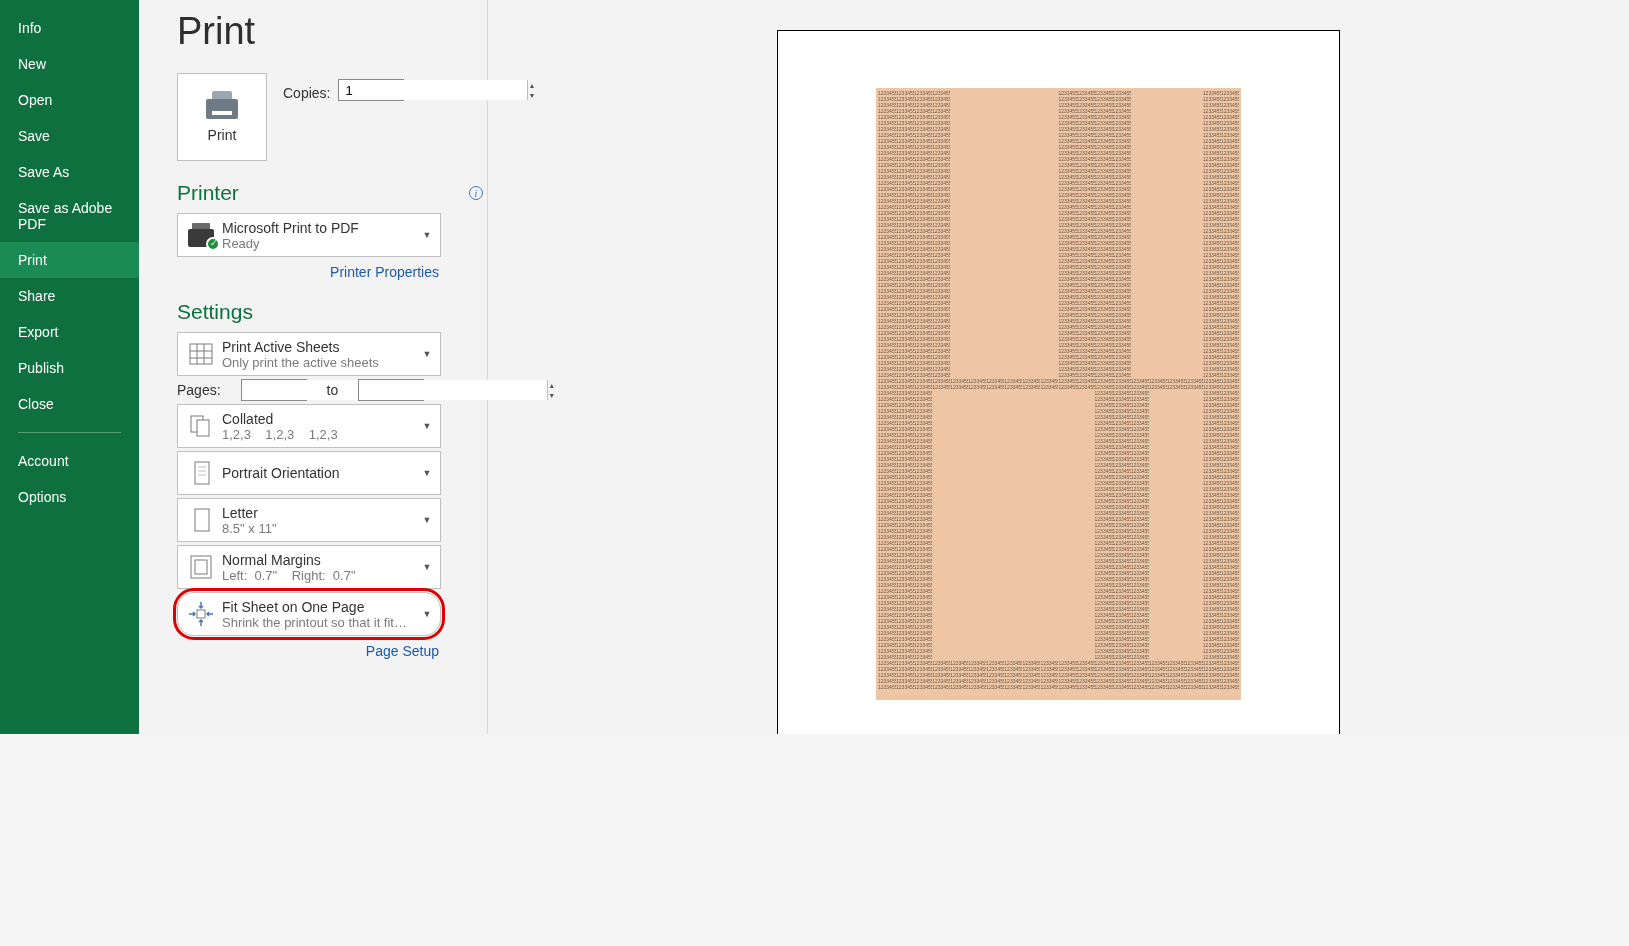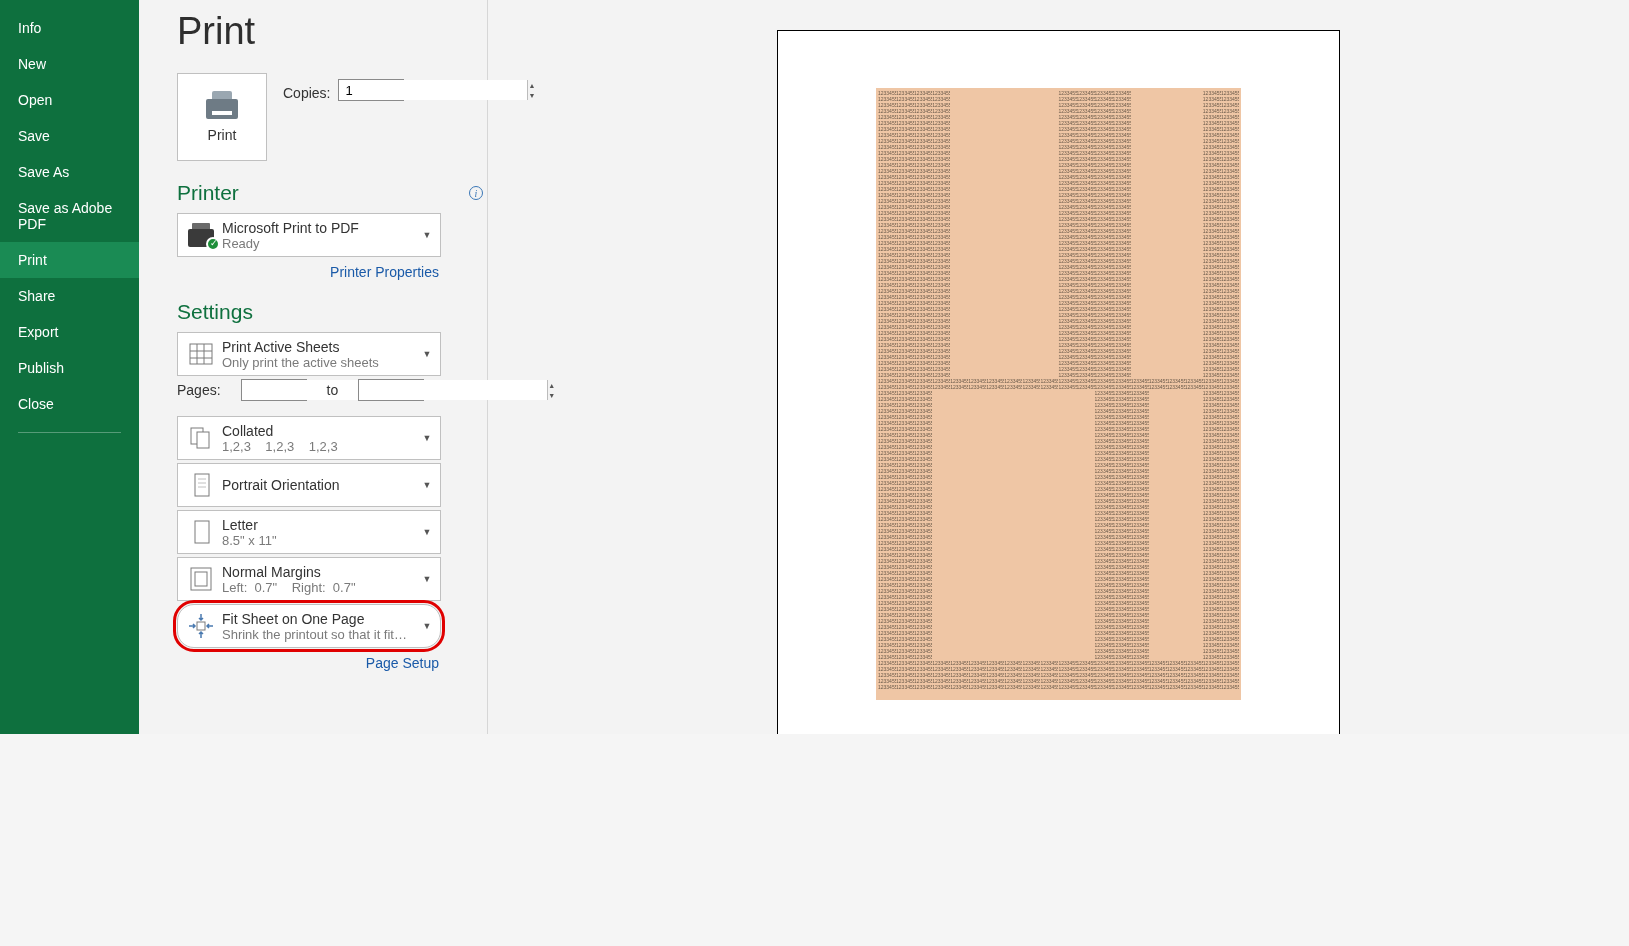--- a/index.html
+++ b/index.html
@@ -41,21 +41,21 @@
   .dropdown { width: 264px; background: #fff; border: 1px solid #c0c0c0; display: flex; align-items: center; padding: 4px 6px; cursor: pointer; position: relative; margin-bottom: 3px;}
   .dropdown .icon-area { width: 34px; height: 34px; display: flex; align-items: center; justify-content: center; flex-shrink: 0; }
   .dropdown .text-area { flex: 1; display: flex; flex-direction: column; min-width: 0; padding-left: 4px; }
   .dropdown .primary { font-size: 14px; color: #333; white-space: nowrap; overflow: hidden; text-overflow: ellipsis; }
   .dropdown .secondary { font-size: 13px; color: #7a7a7a; white-space: nowrap; overflow: hidden; text-overflow: ellipsis; }
   .dropdown .chev { width: 14px; font-size: 9px; color: #555; text-align: center; }
   .highlighted { outline: 3px solid #e00000; outline-offset: 1px; border-radius: 17px; }
 
   .link { color: #1a5aa8; font-size: 14px; text-align: right; width: 264px; cursor: pointer; padding: 4px 2px 0 0;}
 
-  .pages-row { display: flex; align-items: center; gap: 20px; width: 264px; margin-bottom: 15px;}
+  .pages-row { display: flex; align-items: center; gap: 20px; width: 264px; margin-bottom: 3px;}
   .pages-row label { font-size: 14px; color: #333; }
 
   
   .ico { width: 28px; height: 28px; display: block; }
   .ico-sheets rect { fill: none; stroke: #7a7a7a; stroke-width: 1; }
   .ico-page rect { fill: none; stroke: #7a7a7a; stroke-width: 1; }
   .ico-margins rect { fill: none; stroke: #7a7a7a; stroke-width: 1; }
   .printer-mini { width: 30px; height: 24px; position: relative; }
   .printer-mini .body { position: absolute; left: 2px; right: 2px; top: 6px; bottom: 0; background: #3a3a3a; border-radius: 2px; }
   .printer-mini .top { position: absolute; left: 6px; right: 6px; top: 0; height: 8px; background: #6a6a6a; border-radius: 1px 1px 0 0; }
@@ -86,20 +86,24 @@
         <div class="side-item">Save</div>
         <div class="side-item">Save As</div>
         <div class="side-item">Save as Adobe PDF</div>
         <div class="side-item active">Print</div>
         <div class="side-item">Share</div>
         <div class="side-item">Export</div>
         <div class="side-item">Publish</div>
         <div class="side-item">Close</div>
       </div>
     <div class="side-hr"></div>
+    <div id="side-footer">
+        <div class="side-item">Account</div>
+        <div class="side-item">Options</div>
+      </div>
   </div>
 
   <div class="main">
     <div class="left-pane">
       <div class="page-title">Print</div>
 
       <div class="print-row">
         <div class="print-button">
           <div class="printer-glyph">
             <div class="top"></div>

